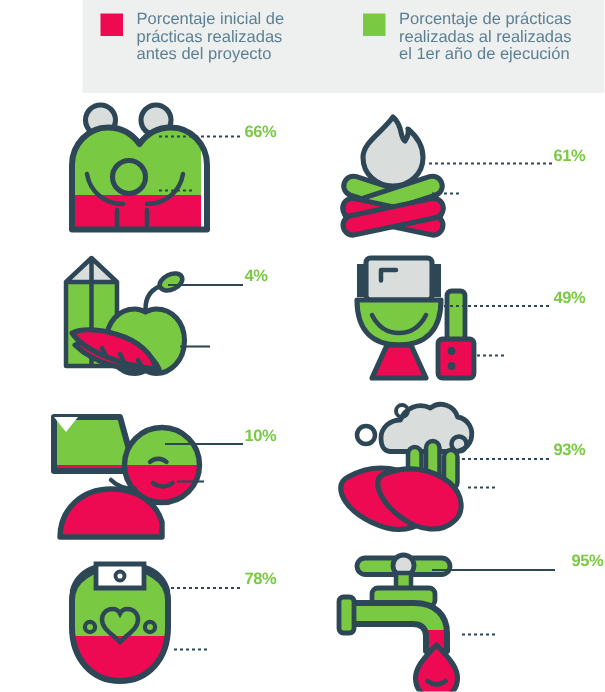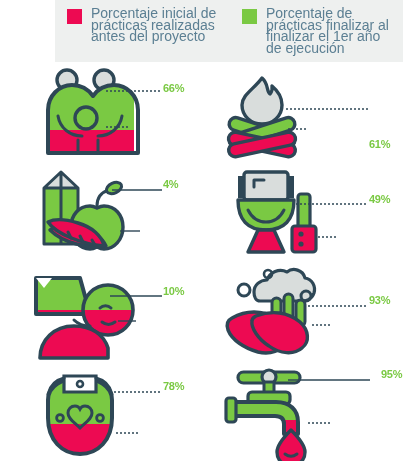--- a/index.html
+++ b/index.html
@@ -17,21 +17,21 @@
     background:#eef0ef;
     display:flex;align-items:flex-start;
     box-sizing:border-box;padding:8px 0 0 0;
   }
   .legend-item{display:flex;align-items:flex-start;}
   .legend-item.first{margin-left:12px;width:150px;}
   .legend-item.second{margin-left:25px;width:150px;}
   .swatch{width:15px;height:15px;flex:0 0 15px;margin-top:1px;}
   .legend-text{
     margin-left:9px;
-    font-size:14px;line-height:11.6px;
+    font-size:11px;line-height:11.6px;
     color:#5b7f93;
   }
   
   .grid{
     position:absolute;left:0;top:62px;width:403px;height:289px;
   }
   .cell{
     position:absolute;width:201px;height:99px;
   }
   .col-l{left:0px;}
@@ -49,42 +49,42 @@
 
   .pct{
     position:absolute;
     font-size:11px;font-weight:bold;
     color:#7AC943;
     letter-spacing:-0.3px;
     white-space:nowrap;
   }
   .pct-l{left:163px;top:16px;}
   .pct-r{left:167px;top:28px;}
-  .r1 .pct-r{top:36px;margin-top:40px;}
+  .r1 .pct-r{top:36px;}
   .r2 .pct-r{top:22px;}
   .r3 .pct-r{top:28px;}
   .r4 .pct-r{top:6px;}
 
   svg{display:block;overflow:visible;}
   .ol{fill:none;stroke:#2E4756;stroke-width:4;stroke-linecap:round;stroke-linejoin:round;}
   .ol-thin{fill:none;stroke:#2E4756;stroke-width:3;stroke-linecap:round;stroke-linejoin:round;}
   .lead{stroke:#2E4756;stroke-width:1.4;fill:none;}
   .lead-d{stroke:#2E4756;stroke-width:1.4;fill:none;stroke-dasharray:2 2;}
 </style>
 </head>
 <body>
 
 <div class="legend">
   <div class="legend-item first">
     <div class="swatch" style="background:#ED0A52"></div>
     <div class="legend-text">Porcentaje inicial de prácticas realizadas antes del proyecto</div>
   </div>
   <div class="legend-item second">
     <div class="swatch" style="background:#7AC943"></div>
-    <div class="legend-text">Porcentaje de prácticas finalizar al finalizar el 1er año de ejecución</div>
+    <div class="legend-text">Porcentaje de prácticas realizadas al realizadas el 1er año de ejecución</div>
   </div>
 </div>
 
 <div class="grid">
 
   <div class="cell col-l row-1 r1">
     <div class="icon-wrap">
       <svg width="100" height="95" viewBox="0 0 100 95">
         <defs>
             <clipPath id="cpBF">

